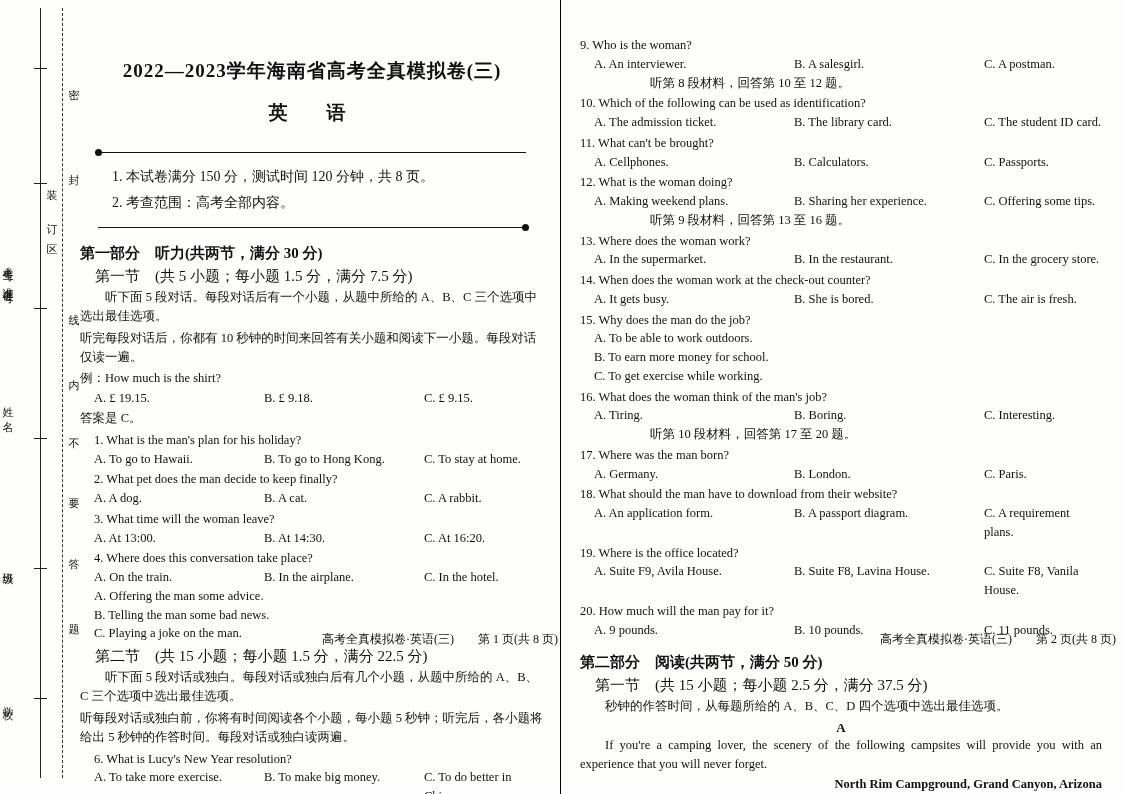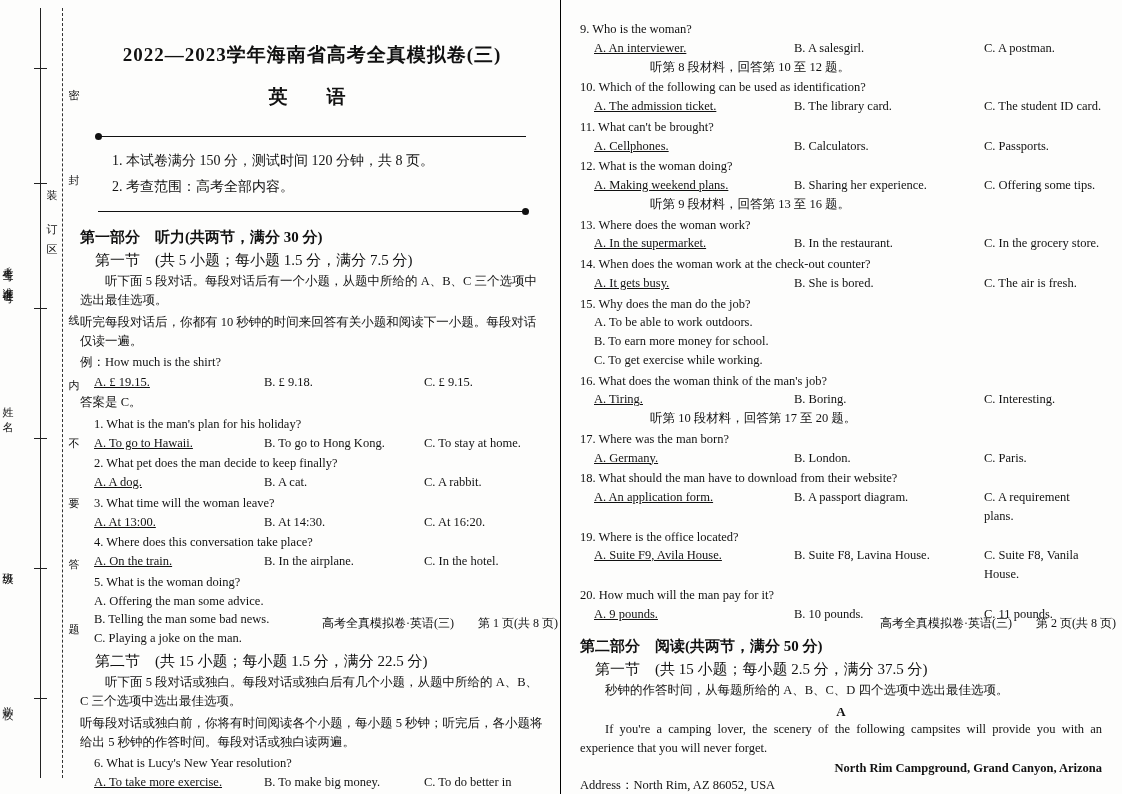--- a/index.html
+++ b/index.html
@@ -52,21 +52,21 @@
   
   .fold {
     position: absolute;
     left: 560px; top: 0; bottom: 0;
     width: 0;
     border-left: 1px solid #000;
   }
   
   .col {
     position: absolute;
-    top: 0;
+    top: 16px;
     height: 642px;
     padding: 18px 14px 0 14px;
   }
   .col-left  { left: 66px;  width: 492px; }
   .col-right { left: 566px; width: 550px; }
 
   .title-main {
     text-align: center;
     font-size: 19px;
     font-weight: bold;
@@ -133,21 +133,21 @@
     line-height: 1.5;
     margin-top: 2px;
   }
   .q-ind { padding-left: 14px; }
   .opts {
     display: flex;
     font-size: 12.5px;
     line-height: 1.5;
     padding-left: 14px;
   }
-  .opts .o1 { width: 170px; flex: 0 0 170px; text-decoration: underline; }
+  .opts .o1 { width: 170px; flex: 0 0 170px; }
   .opts .o2 { width: 160px; flex: 0 0 160px; }
   .opts .o3 { flex: 1 1 auto; }
   .opts-r .o1 { width: 200px; flex: 0 0 200px; }
   .opts-r .o2 { width: 190px; flex: 0 0 190px; }
   .opt-stack {
     font-size: 12.5px;
     line-height: 1.5;
     padding-left: 14px;
   }
   .mid-note {
@@ -300,21 +300,20 @@
       <span class="o3">C. At 16:20.</span>
     </div>
 
     <div class="q q-ind"><span>4</span>. <span>Where does this conversation take place?</span></div>
     <div class="opts">
       <span class="o1">A. On the train.</span>
       <span class="o2">B. In the airplane.</span>
       <span class="o3">C. In the hotel.</span>
     </div>
 
-    <div class="q q-ind"><span>5</span>. <span>What is the woman doing?</span></div>
     <div class="opt-stack">A. Offering the man some advice.</div>
     <div class="opt-stack">B. Telling the man some bad news.</div>
     <div class="opt-stack">C. Playing a joke on the man.</div>
 
     <div class="sub-head">第二节　(共 15 小题；每小题 1.5 分，满分 22.5 分)</div>
     <div class="p-ind">听下面 5 段对话或独白。每段对话或独白后有几个小题，从题中所给的 A、B、C 三个选项中选出最佳选项。</div>
     <div class="p-flat">听每段对话或独白前，你将有时间阅读各个小题，每小题 5 秒钟；听完后，各小题将给出 5 秒钟的作答时间。每段对话或独白读两遍。</div>
 
     <div class="q q-ind"><span>6</span>. <span>What is Lucy's New Year resolution?</span></div>
     <div class="opts">

